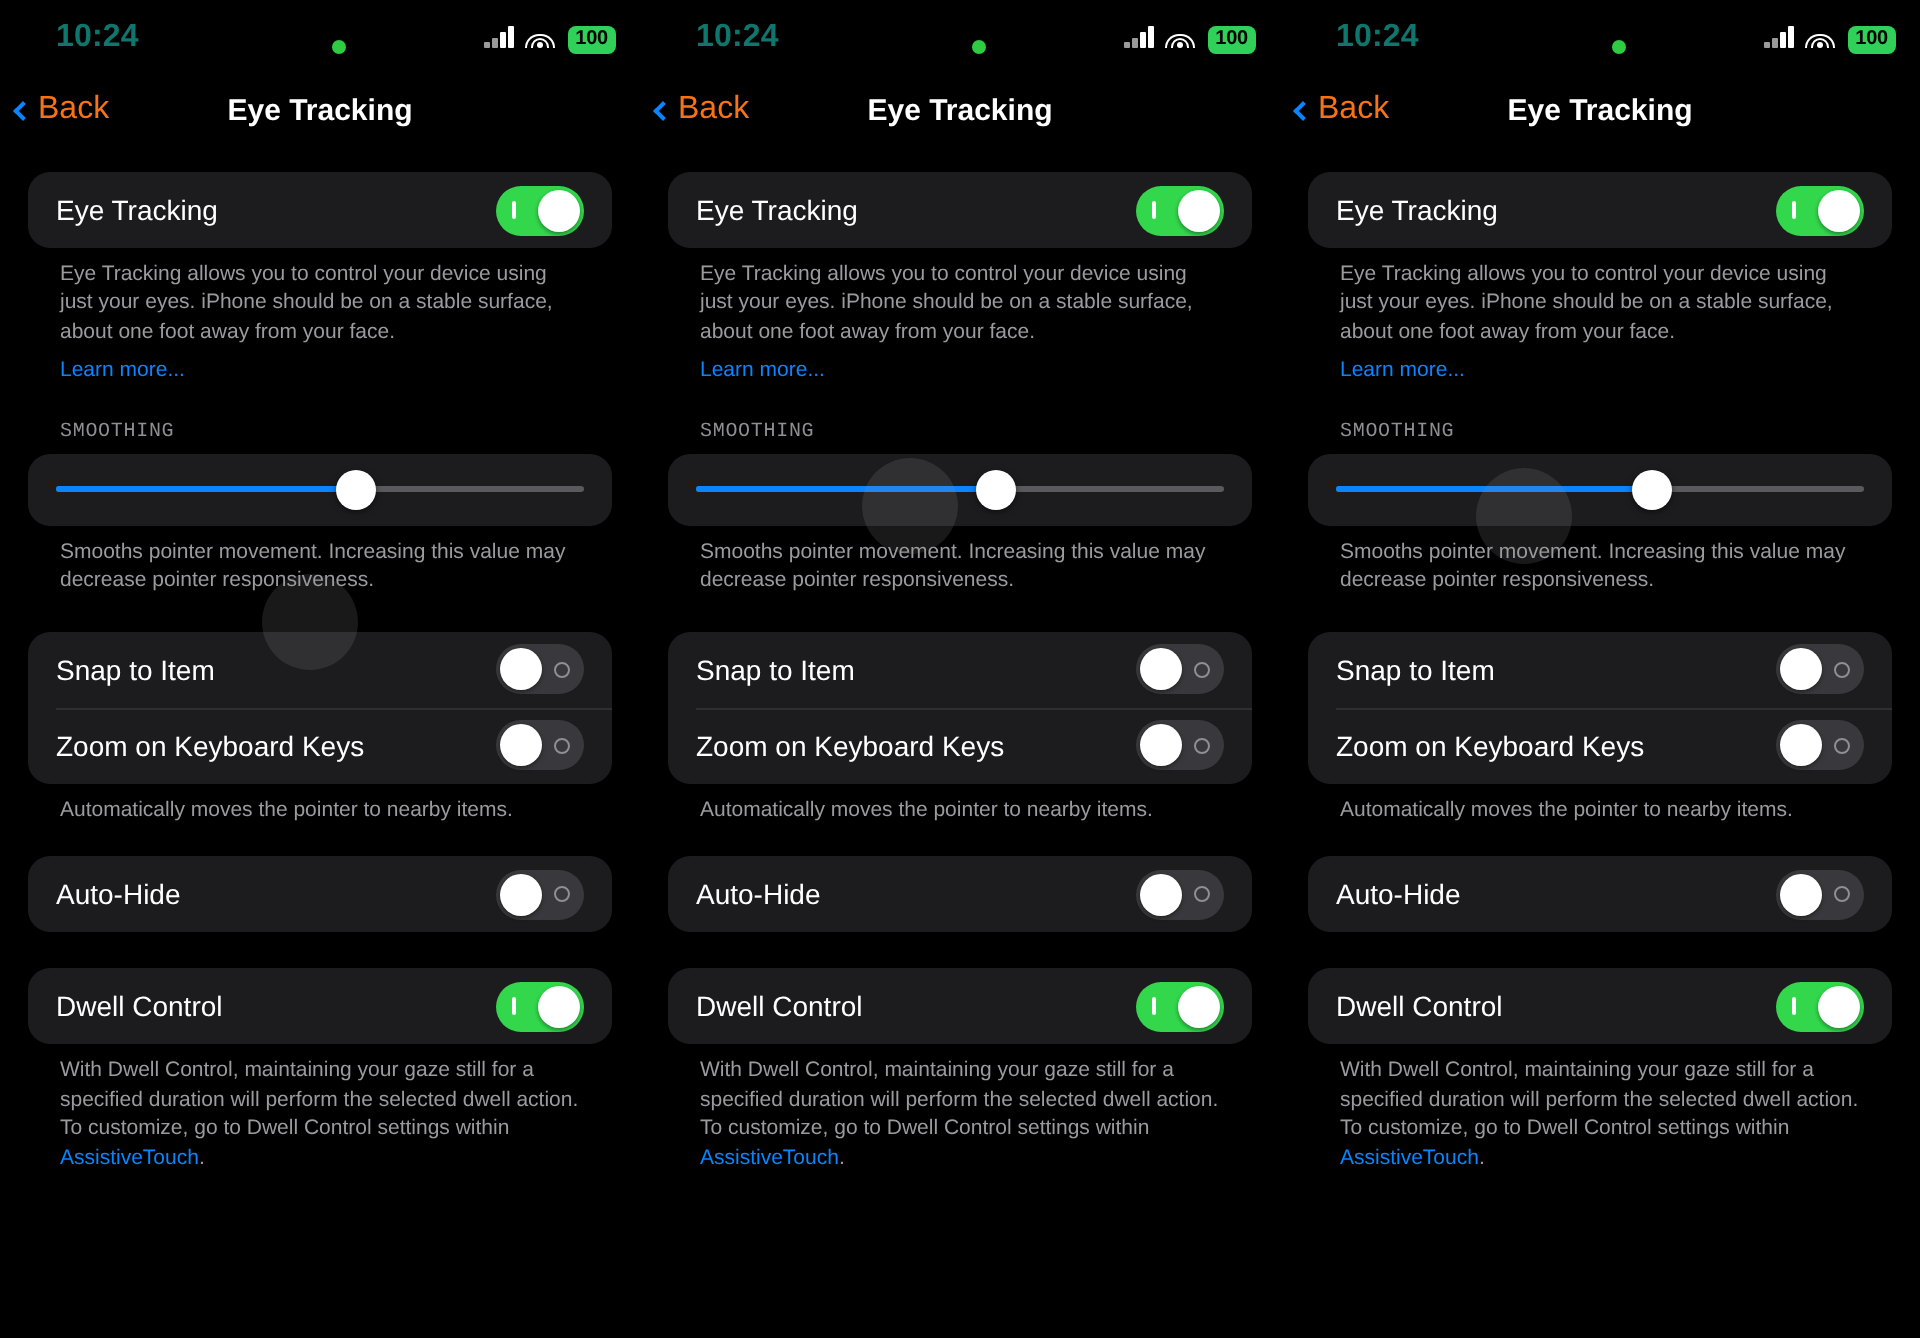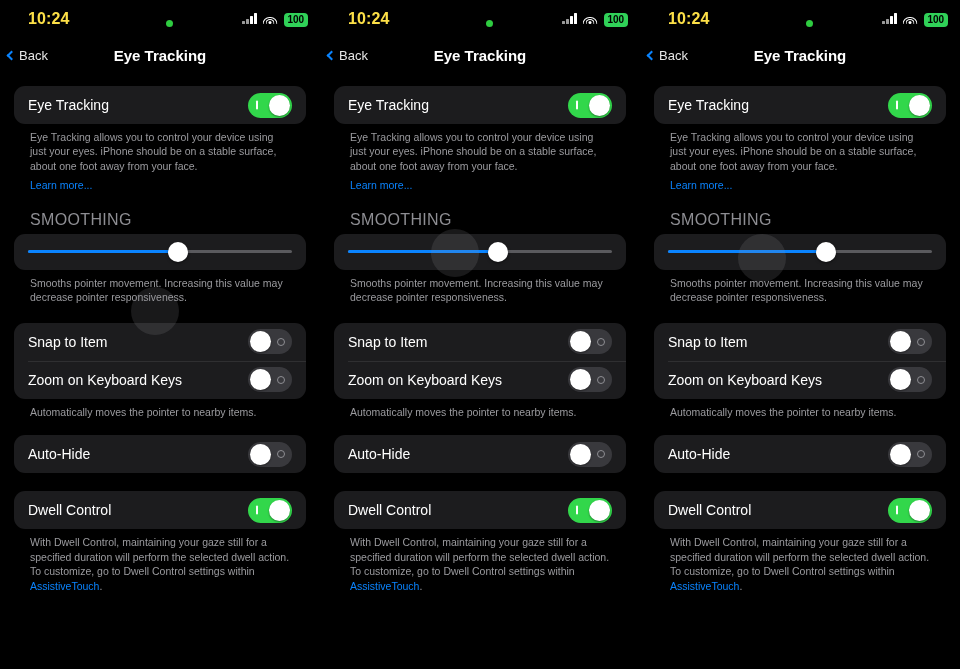--- a/index.html
+++ b/index.html
@@ -18,21 +18,21 @@
     flex: 0 0 320px;
   }
   
   .statusbar {
     position: relative;
     height: 38px;
     display: flex; align-items: center;
     padding: 0 14px;
   }
   .sb-time {
-    color: #fde047; font-size: 16px; font-weight: bold;
+    color: #0f766e; font-size: 16px; font-weight: bold;
     letter-spacing: .1px; margin-left: 14px;
   }
   .sb-dot {
     position: absolute; left: 166px; top: 20px;
     width: 7px; height: 7px; border-radius: 50%;
     background: #2ecc40;
   }
   .sb-right {
     position: absolute; right: 12px; top: 13px;
     display: flex; align-items: flex-start; gap: 6px;
@@ -62,21 +62,21 @@
     border-radius: 4px; padding: 1px 4px 1.5px;
     line-height: 1.1; letter-spacing: -.1px;
   }
   
   .navbar {
     position: relative; height: 34px;
     display: flex; align-items: center;
   }
   .backbtn {
     display: flex; align-items: center; gap: 3px;
-    color: #e5e5e5; font-size: 13px;
+    color: #f97316; font-size: 16px;
     padding-left: 8px; cursor: pointer;
   }
   .chev {
     display: inline-block; width: 7px; height: 7px;
     border-left: 2px solid #0a84ff; border-bottom: 2px solid #0a84ff;
     transform: rotate(45deg); margin-right: 1px; position: relative; top: 0px;
   }
   .navtitle {
     position: absolute; left: 0; right: 0; text-align: center;
     color: #fff; font-size: 15px; font-weight: bold;
@@ -123,22 +123,22 @@
     border: 1.4px solid #8e8e93;
   }
   
   .footnote {
     color: #9b9b9f; font-size: 10.5px; line-height: 1.38;
     padding: 6px 16px 0 16px;
   }
   .footnote.tight { padding-top: 5px; }
   .link { color: #0a84ff; cursor: pointer; }
   .grouphead {
-    color: #8e8e93; font-size: 16px; letter-spacing: .35px;
-    padding: 0 16px 5px 16px; text-transform: uppercase;
+    color: #8e8e93; font-size: 10px; letter-spacing: .35px;
+    padding: 0 16px 5px 16px; text-transform: uppercase; font-family: Liberation Mono, monospace;
   }
   
   .slidercard {
     background: #1c1c1e; border-radius: 11px;
     height: 36px; display: flex; align-items: center;
     padding: 0 14px; position: relative;
   }
   .track {
     position: relative; width: 100%; height: 3px;
     background: #5a5a5e; border-radius: 2px;

